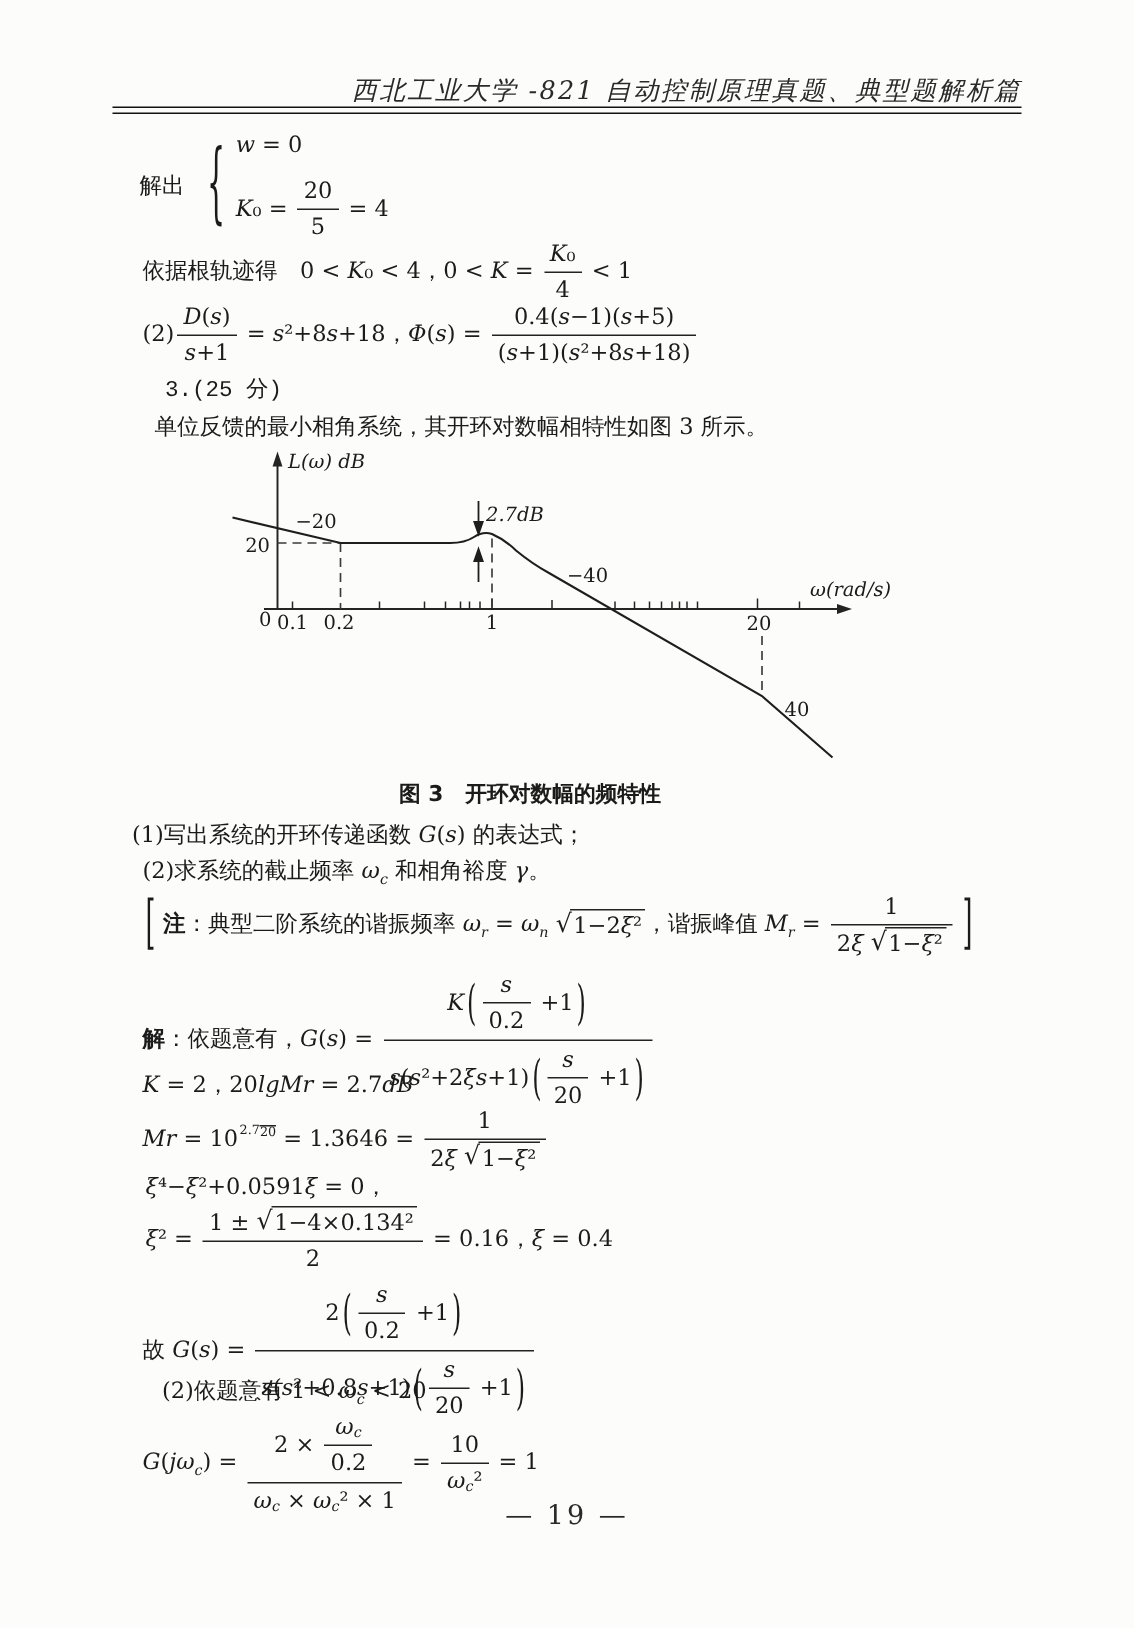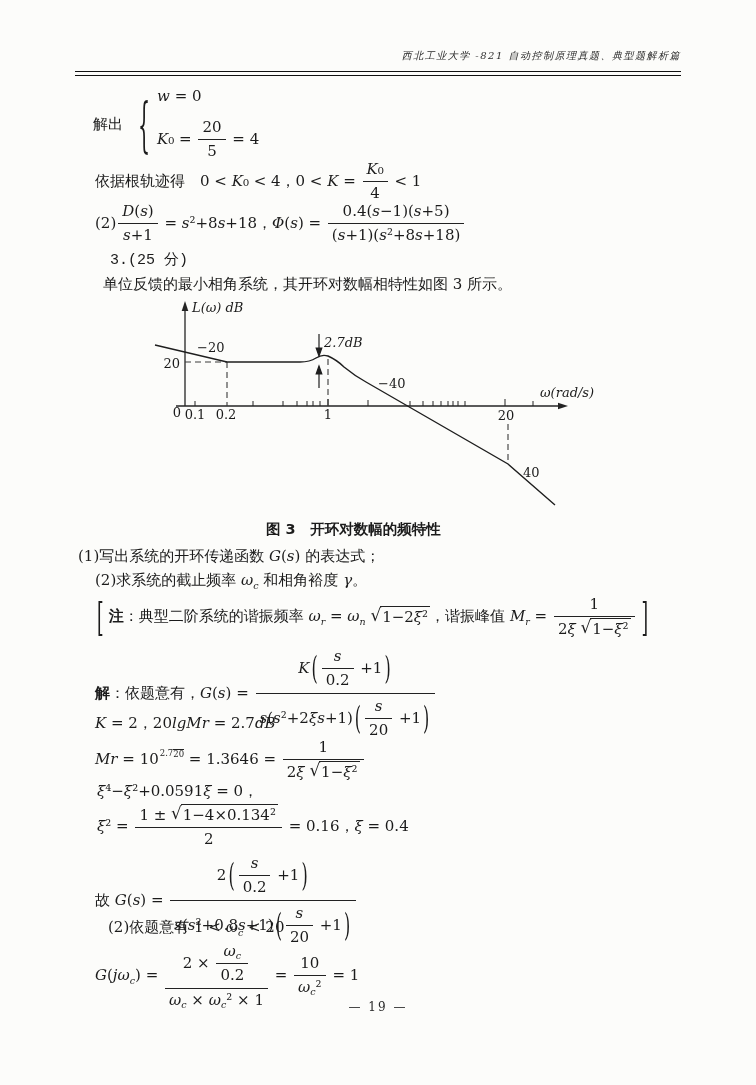--- a/index.html
+++ b/index.html
@@ -2,21 +2,21 @@
 <html><head>
 <meta charset="utf-8">
 <style>
   html,body{margin:0;padding:0;}
   body{
     width:756px;height:1085px;position:relative;overflow:hidden;
     background:#fcfcfa;color:#1b1b1b;
     font-family:"DejaVu Serif","Liberation Serif",serif;
   }
   .hdr{
-    position:absolute;top:49px;right:75px;font-size:10px;font-style:italic;
+    position:absolute;top:49px;right:75px;font-size:17px;font-style:italic;
     letter-spacing:1.5px;color:#2a2a2a;
   }
   .rule{
     position:absolute;left:75px;right:75px;top:71px;height:3px;
     border-top:1.8px solid #111;border-bottom:1.3px solid #111;
   }
   .line{position:absolute;font-size:15px;line-height:1.4;white-space:pre;}
   .t{white-space:pre;}
   .mm{white-space:pre;}
   .v{font-style:italic;}
@@ -37,21 +37,21 @@
   .ccol{display:inline-flex;flex-direction:column;align-items:flex-start;gap:9px;}
   .crow{display:inline-flex;align-items:center;white-space:pre;}
   .sfrac{display:inline-flex;text-align:center;font-size:8.5px;line-height:1.15;transform:translateY(-8px);margin-left:1px;}
   .sfd{border-top:0.9px solid #222;}
   .caption{
     position:absolute;left:253px;top:520px;font-size:14.5px;font-weight:bold;
     font-family:"DejaVu Sans","Liberation Sans",sans-serif;
     margin-left:13px;
   }
   .fig{position:absolute;left:140px;top:300px;}
-  .ftr{position:absolute;left:0;right:0;top:1000px;text-align:center;font-size:12px;letter-spacing:2px;color:#2a2a2a;}
+  .ftr{position:absolute;left:0;right:0;top:1000px;text-align:center;font-size:18px;letter-spacing:2px;color:#2a2a2a;}
   svg text{font-family:"DejaVu Serif","Liberation Serif",serif;fill:#1b1b1b;}
 </style>
 </head>
 <body>
 
 <div class="hdr">西北工业大学 -821 自动控制原理真题、典型题解析篇</div>
 <div class="rule"></div>
 
 <div class="line" style="left:93px;top:86px;"><span class="t">解出　</span><span class="cases"><span class="brace">{</span><span class="ccol"><span class="crow"><span class="mm"><span class="v">w</span></span><span class="t"> = 0</span></span><span class="crow"><span class="mm"><span class="v">K</span><span class="t">₀</span></span><span class="t"> = </span><span class="frac"><span class="num"><span class="t">20</span></span><span class="den"><span class="t">5</span></span></span><span class="t"> = 4</span></span></span></span></div>
 <div class="line" style="left:95px;top:158px;"><span class="t">依据根轨迹得　0 &lt; </span><span class="mm"><span class="v">K</span><span class="t">₀</span></span><span class="t"> &lt; 4，0 &lt; </span><span class="mm"><span class="v">K</span></span><span class="t"> = </span><span class="frac"><span class="num"><span class="mm"><span class="v">K</span><span class="t">₀</span></span></span><span class="den"><span class="t">4</span></span></span><span class="t"> &lt; 1</span></div>
@@ -117,21 +117,21 @@
   <text x="188" y="119" font-size="13" text-anchor="middle">1</text>
   <text x="366" y="120" font-size="13" text-anchor="middle">20</text>
   <text x="57" y="52" font-size="13">−20</text>
   <text x="238" y="88" font-size="13">−40</text>
   <text x="383" y="177" font-size="13">40</text>
   <text x="184" y="47" font-size="13" font-style="italic">2.7dB</text>
 </svg>
 
 <div class="caption">图 3　开环对数幅的频特性</div>
 
-<div class="line" style="left:78px;top:546px;"><span class="t">(1)写出系统的开环传递函数 </span><span class="mm"><span class="v">G</span><span class="t">(</span><span class="v">s</span><span class="t">)</span></span><span class="t"> 的表达式；</span></div>
+<div class="line" style="left:88px;top:546px;"><span class="t">(1)写出系统的开环传递函数 </span><span class="mm"><span class="v">G</span><span class="t">(</span><span class="v">s</span><span class="t">)</span></span><span class="t"> 的表达式；</span></div>
 <div class="line" style="left:95px;top:570px;"><span class="t">(2)求系统的截止频率 </span><span class="mm"><span class="v">ω</span></span><sub class="v">c</sub><span class="t"> 和相角裕度 </span><span class="mm"><span class="v">γ</span></span><span class="t">。</span></div>
 <div class="line" style="left:92px;top:593px;"><span class="bigbr">[</span><span class="bold">注</span><span class="t">：典型二阶系统的谐振频率 </span><span class="mm"><span class="v">ω</span></span><sub class="v">r</sub><span class="mm"><span class="t"> = </span><span class="v">ω</span></span><sub class="v">n</sub><span class="t"> </span><span class="sqrt"><span class="surd">√</span><span class="rdx"><span class="mm"><span class="t">1−2</span><span class="v">ξ</span><span class="t">²</span></span></span></span><span class="t">，谐振峰值 </span><span class="mm"><span class="v">M</span></span><sub class="v">r</sub><span class="t"> = </span><span class="frac"><span class="num"><span class="t">1</span></span><span class="den"><span class="mm"><span class="t">2</span><span class="v">ξ</span><span class="t"> </span></span><span class="sqrt"><span class="surd">√</span><span class="rdx"><span class="mm"><span class="t">1−</span><span class="v">ξ</span><span class="t">²</span></span></span></span></span></span><span class="bigbr">]</span></div>
 <div class="line" style="left:95px;top:644px;"><span class="bold">解</span><span class="t">：依题意有，</span><span class="mm"><span class="v">G</span><span class="t">(</span><span class="v">s</span><span class="t">)</span></span><span class="t"> = </span><span class="frac"><span class="num"><span class="mm"><span class="v">K</span></span><span class="grp"><span class="bp">(</span><span class="pc"><span class="frac"><span class="num"><span class="mm"><span class="v">s</span></span></span><span class="den"><span class="t">0.2</span></span></span><span class="t"> +1</span></span><span class="bp">)</span></span></span><span class="den"><span class="mm"><span class="v">s</span><span class="t">(</span><span class="v">s</span><span class="t">²+2</span><span class="v">ξs</span><span class="t">+1)</span></span><span class="grp"><span class="bp">(</span><span class="pc"><span class="frac"><span class="num"><span class="mm"><span class="v">s</span></span></span><span class="den"><span class="t">20</span></span></span><span class="t"> +1</span></span><span class="bp">)</span></span></span></span></div>
 <div class="line" style="left:95px;top:713px;"><span class="mm"><span class="v">K</span></span><span class="t"> = 2，20</span><span class="mm"><span class="v">lgMr</span></span><span class="t"> = 2.7</span><span class="mm"><span class="v">dB</span></span></div>
 <div class="line" style="left:95px;top:736px;"><span class="mm"><span class="v">Mr</span></span><span class="t"> = </span><span class="mm"><span class="t">10</span><span class="sfrac"><span class="sfn">2.7</span><span class="sfd">20</span></span></span><span class="t"> = 1.3646 = </span><span class="frac"><span class="num"><span class="t">1</span></span><span class="den"><span class="mm"><span class="t">2</span><span class="v">ξ</span><span class="t"> </span></span><span class="sqrt"><span class="surd">√</span><span class="rdx"><span class="mm"><span class="t">1−</span><span class="v">ξ</span><span class="t">²</span></span></span></span></span></span></div>
 <div class="line" style="left:97px;top:781px;"><span class="mm"><span class="v">ξ</span><span class="t">⁴−</span><span class="v">ξ</span><span class="t">²+0.0591</span><span class="v">ξ</span></span><span class="t"> = 0，</span></div>
 <div class="line" style="left:97px;top:803px;"><span class="mm"><span class="v">ξ</span><span class="t">²</span></span><span class="t"> = </span><span class="frac"><span class="num"><span class="t">1 ± </span><span class="sqrt"><span class="surd">√</span><span class="rdx"><span class="mm"><span class="t">1−4×0.134²</span></span></span></span></span><span class="den"><span class="t">2</span></span></span><span class="t"> = 0.16，</span><span class="mm"><span class="v">ξ</span></span><span class="t"> = 0.4</span></div>
 <div class="line" style="left:95px;top:851px;"><span class="t">故 </span><span class="mm"><span class="v">G</span><span class="t">(</span><span class="v">s</span><span class="t">)</span></span><span class="t"> = </span><span class="frac"><span class="num"><span class="t">2</span><span class="grp"><span class="bp">(</span><span class="pc"><span class="frac"><span class="num"><span class="mm"><span class="v">s</span></span></span><span class="den"><span class="t">0.2</span></span></span><span class="t"> +1</span></span><span class="bp">)</span></span></span><span class="den"><span class="mm"><span class="v">s</span><span class="t">(</span><span class="v">s</span><span class="t">²+0.8</span><span class="v">s</span><span class="t">+1)</span></span><span class="grp"><span class="bp">(</span><span class="pc"><span class="frac"><span class="num"><span class="mm"><span class="v">s</span></span></span><span class="den"><span class="t">20</span></span></span><span class="t"> +1</span></span><span class="bp">)</span></span></span></span></div>
 <div class="line" style="left:95px;top:917px;margin-left:13px;"><span class="t">(2)依题意有 1 &lt; </span><span class="mm"><span class="v">ω</span></span><sub class="v">c</sub><span class="t"> &lt; 20</span></div>
 <div class="line" style="left:95px;top:939px;"><span class="mm"><span class="v">G</span><span class="t">(</span><span class="v">jω</span></span><sub class="v">c</sub><span class="mm"><span class="t">)</span></span><span class="t"> = </span><span class="frac"><span class="num"><span class="t">2 × </span><span class="frac"><span class="num"><span class="mm"><span class="v">ω</span></span><sub class="v">c</sub></span><span class="den"><span class="t">0.2</span></span></span></span><span class="den"><span class="mm"><span class="v">ω</span></span><sub class="v">c</sub><span class="t"> × </span><span class="mm"><span class="v">ω</span></span><sub class="v">c</sub><span class="t">² × 1</span></span></span><span class="t"> = </span><span class="frac"><span class="num"><span class="t">10</span></span><span class="den"><span class="mm"><span class="v">ω</span></span><sub class="v">c</sub><span class="t">²</span></span></span><span class="t"> = 1</span></div>

